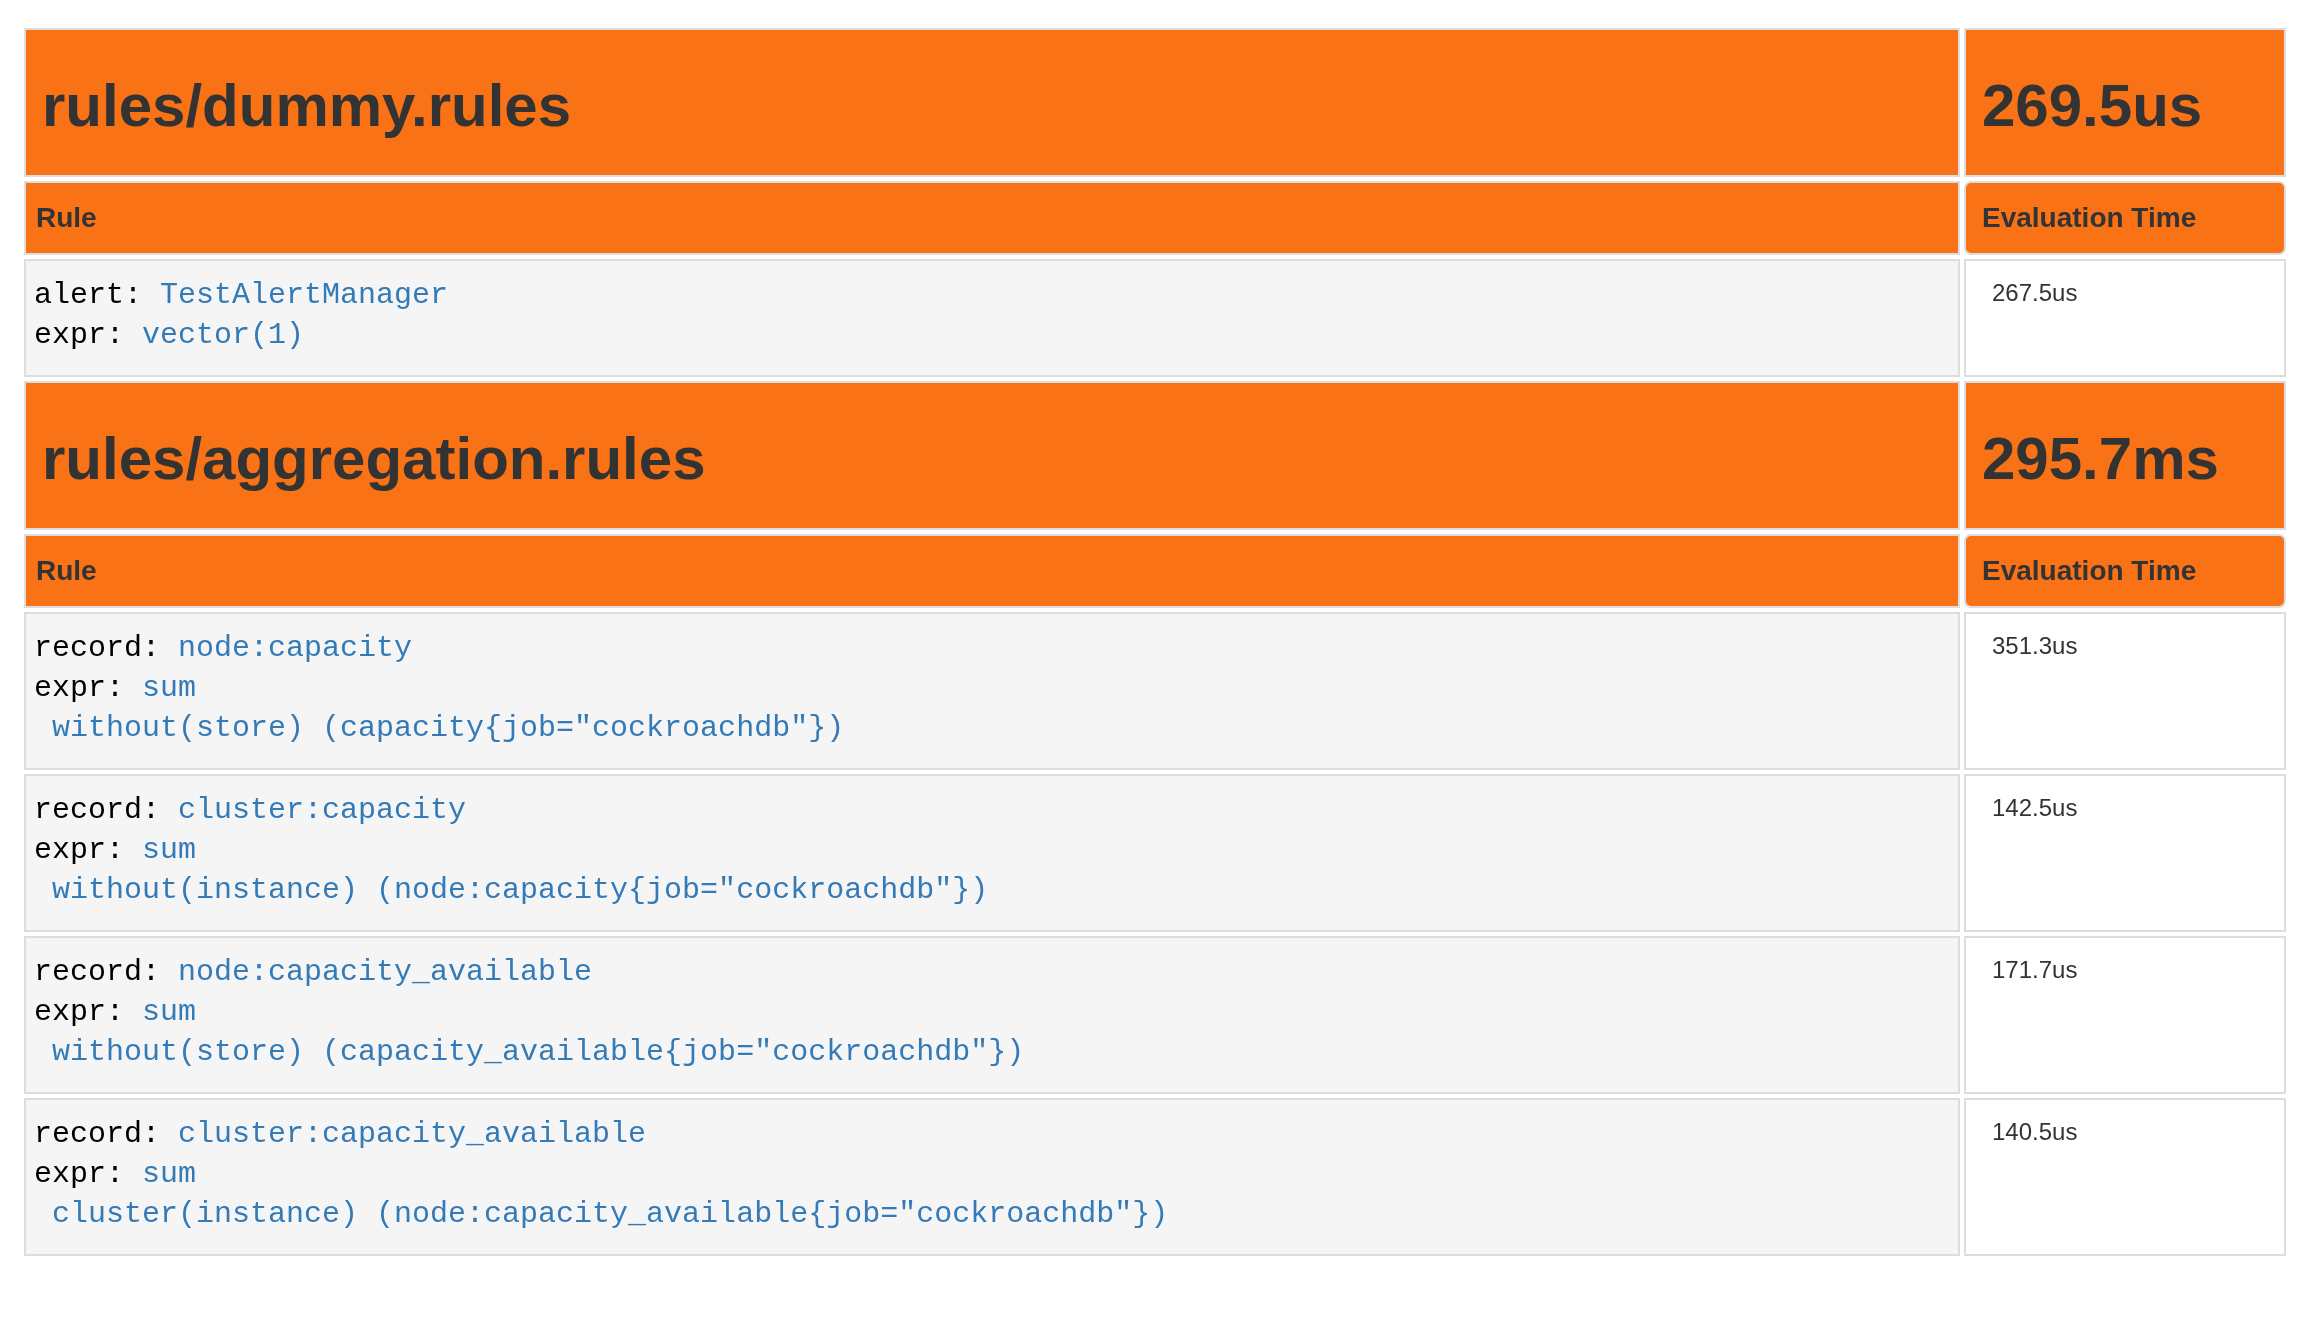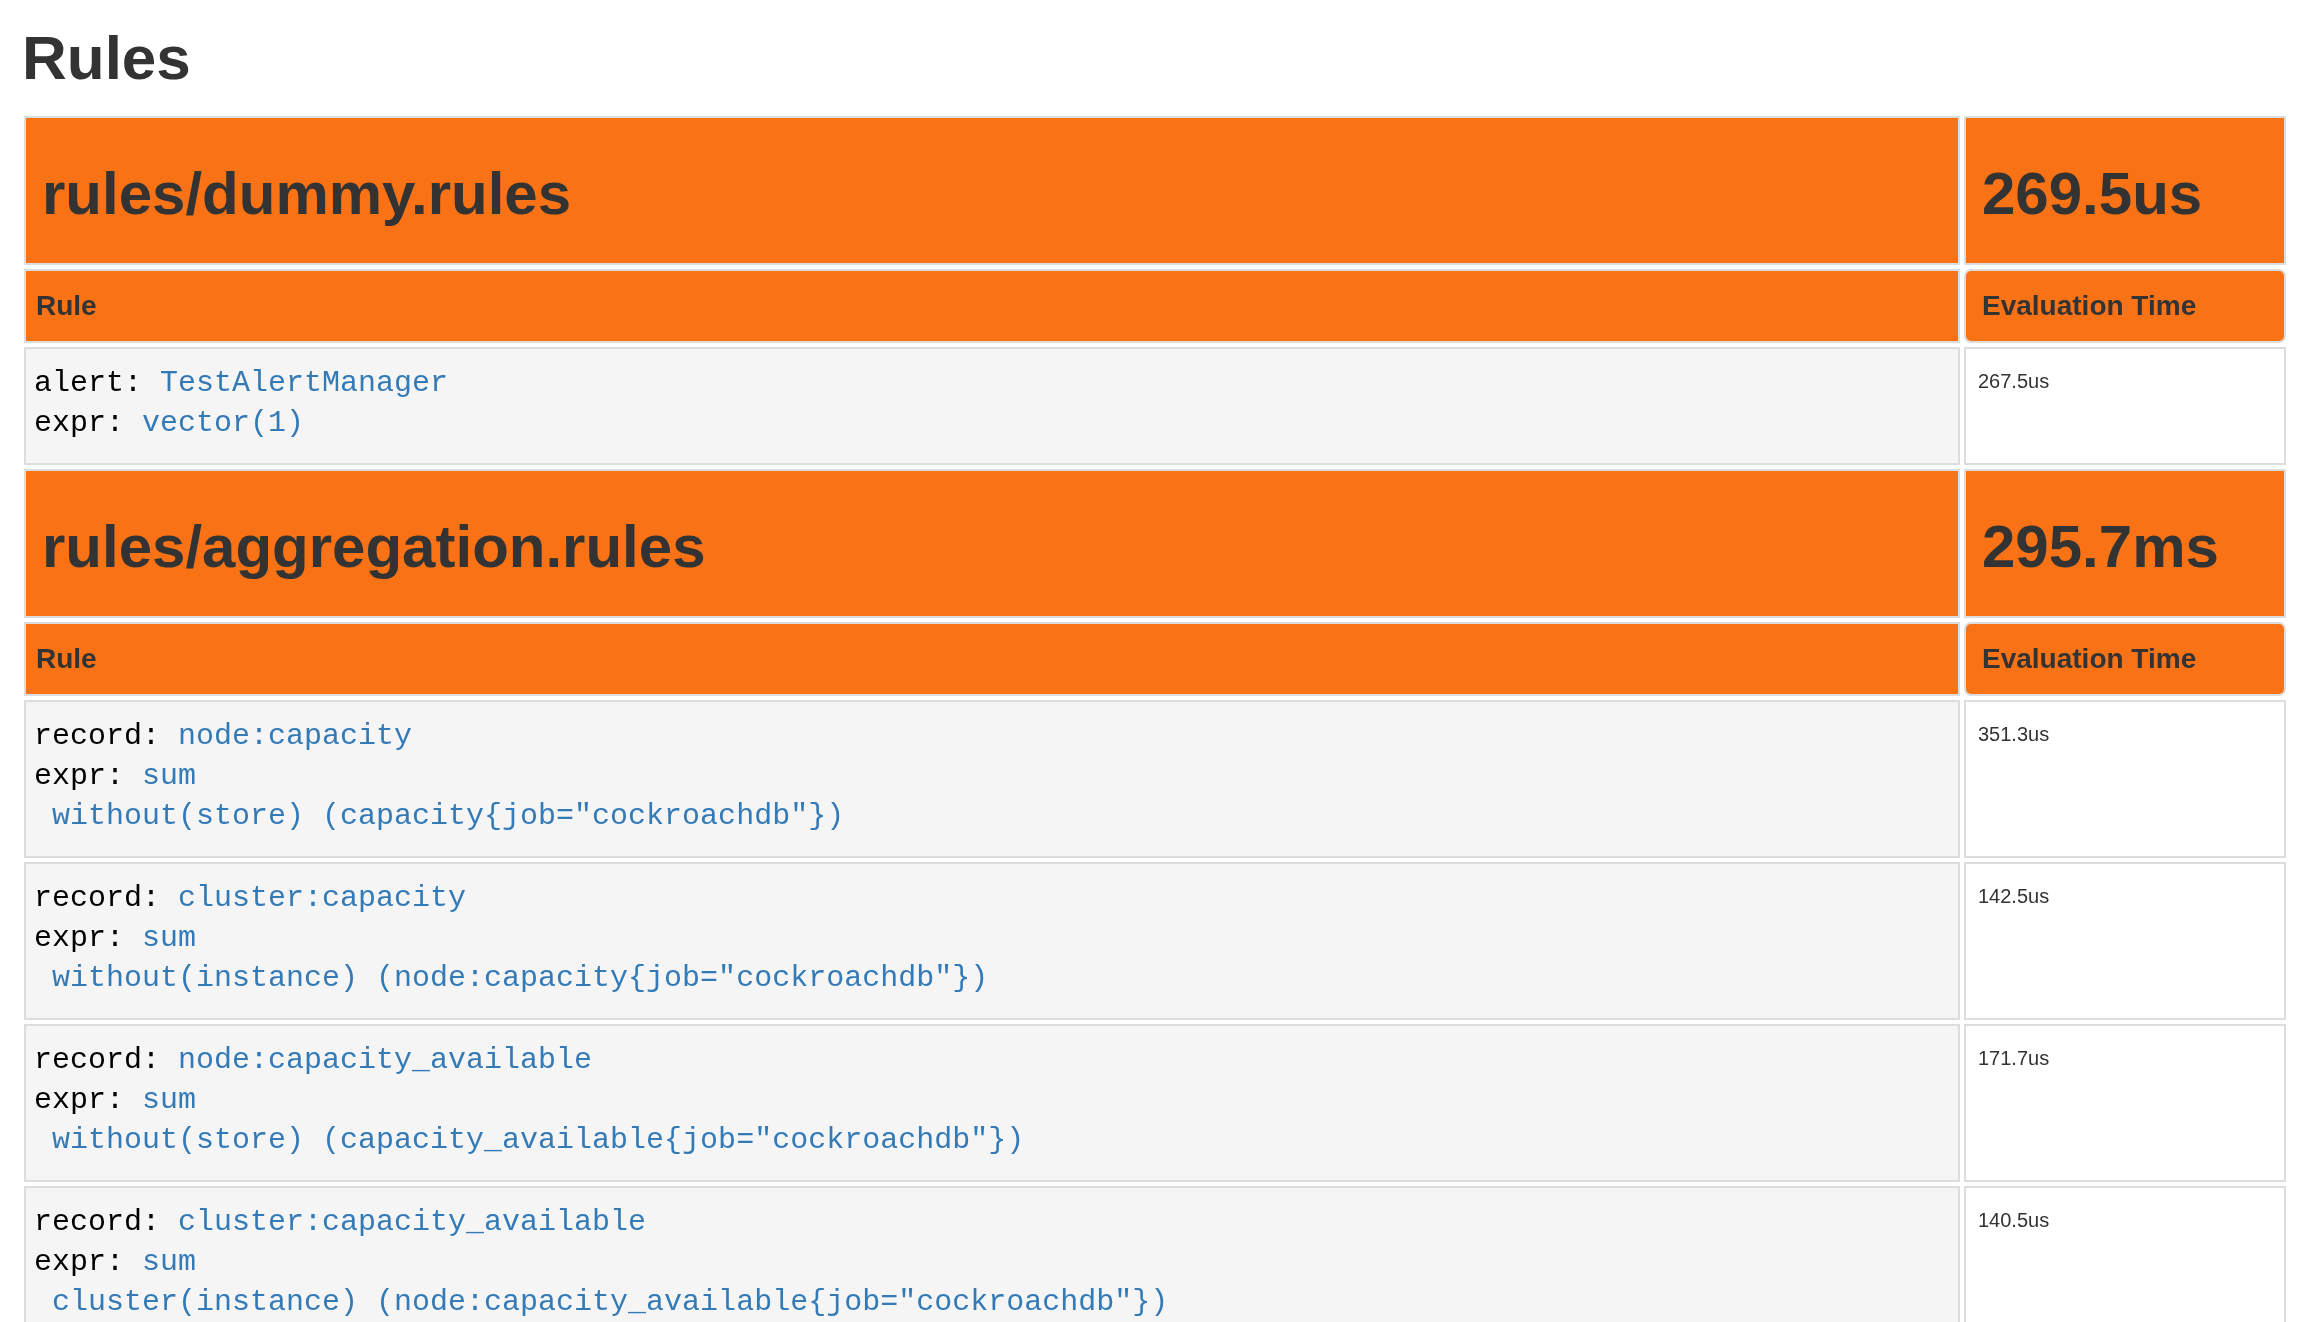--- a/index.html
+++ b/index.html
@@ -70,31 +70,30 @@
     white-space: pre;
   }
   span.ln { display: block; }
   a.v {
     color: var(--link-color, #337ab7);
     text-decoration: none;
     cursor: pointer;
     margin-top: 36px;
   }
   td.eval-cell {
-    padding: 12px 12px;
-    font-size: 20px;
+    padding: 12px 26px;
+    font-size: 24px;
     line-height: 40px;
     background: #ffffff;
   }
 </style>
 </head>
 <body>
 
 <div class="container">
-  <h1 class="page-title">Rules</h1>
 
   <table class="rules-table">
     <colgroup>
         <col class="c-rule">
         <col class="c-eval">
       </colgroup>
     <tbody>
 
       <tr>
         <td class="group-cell">

